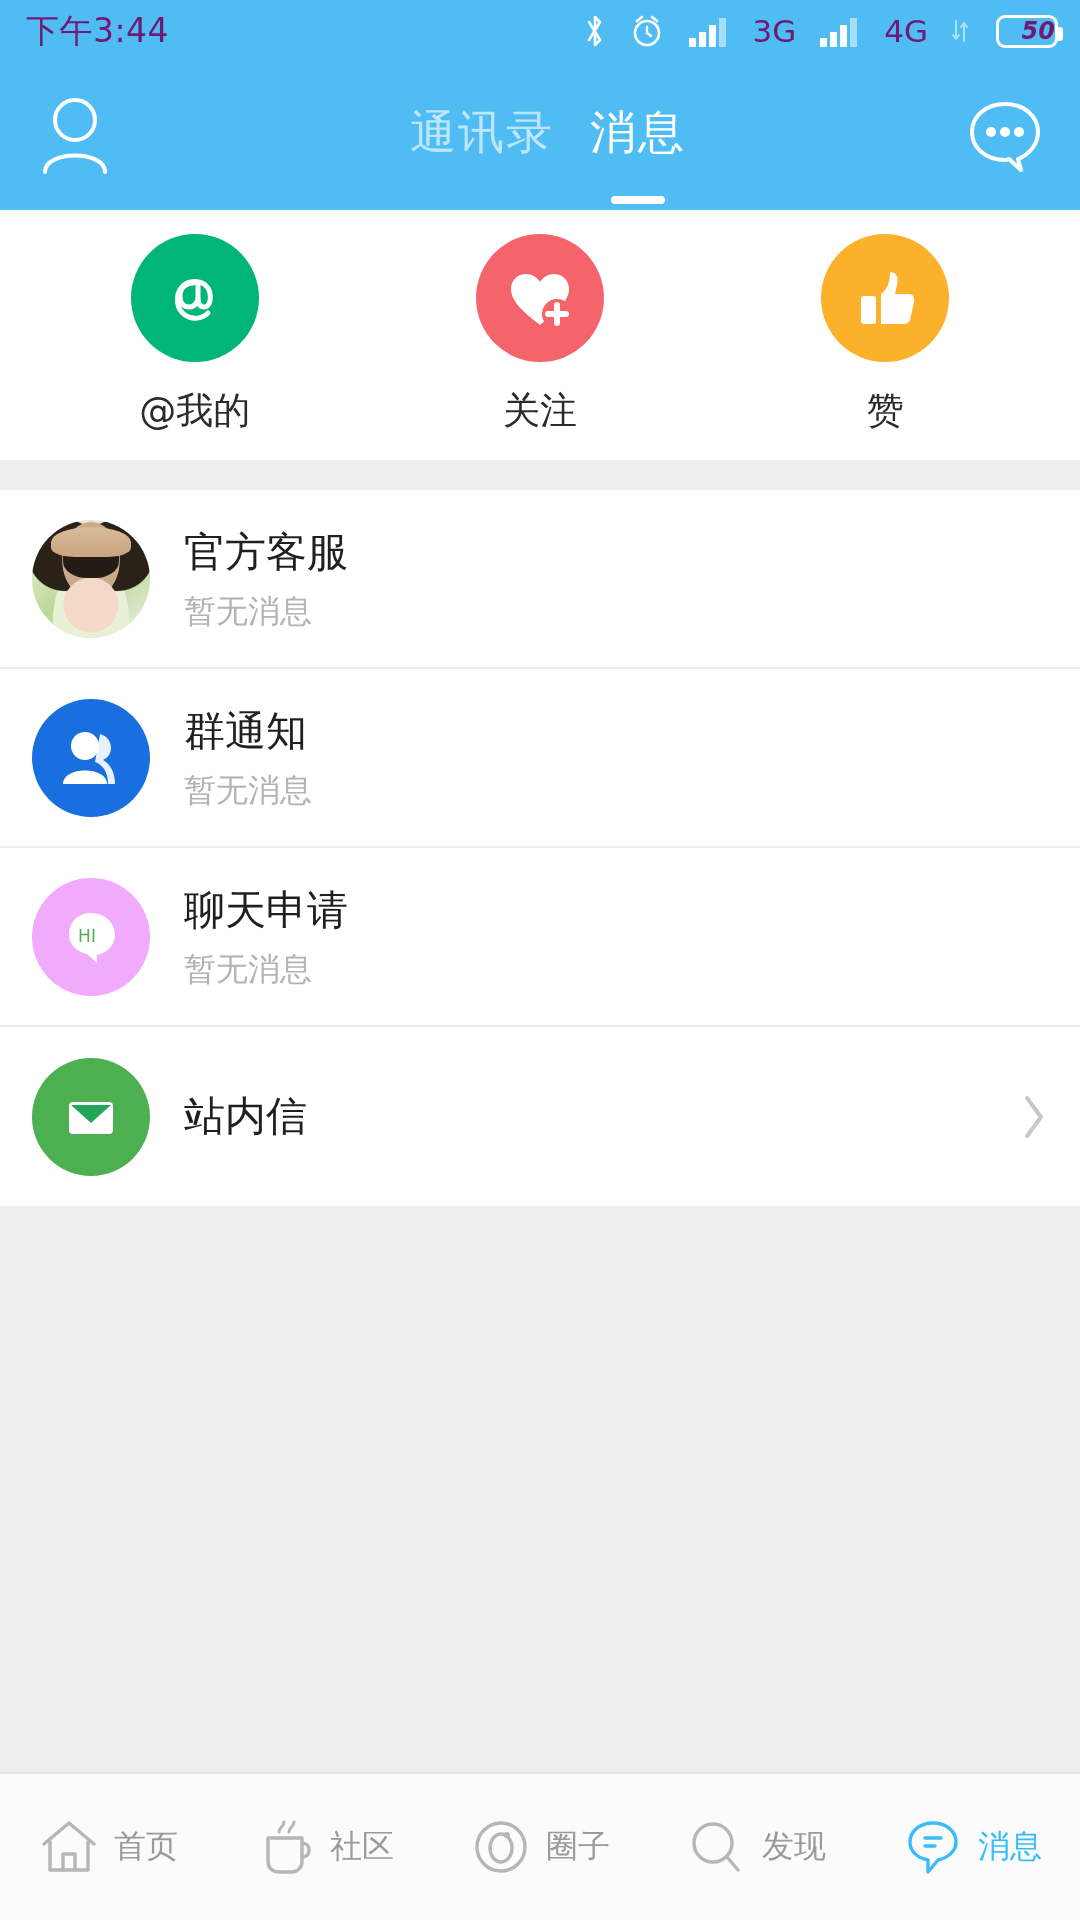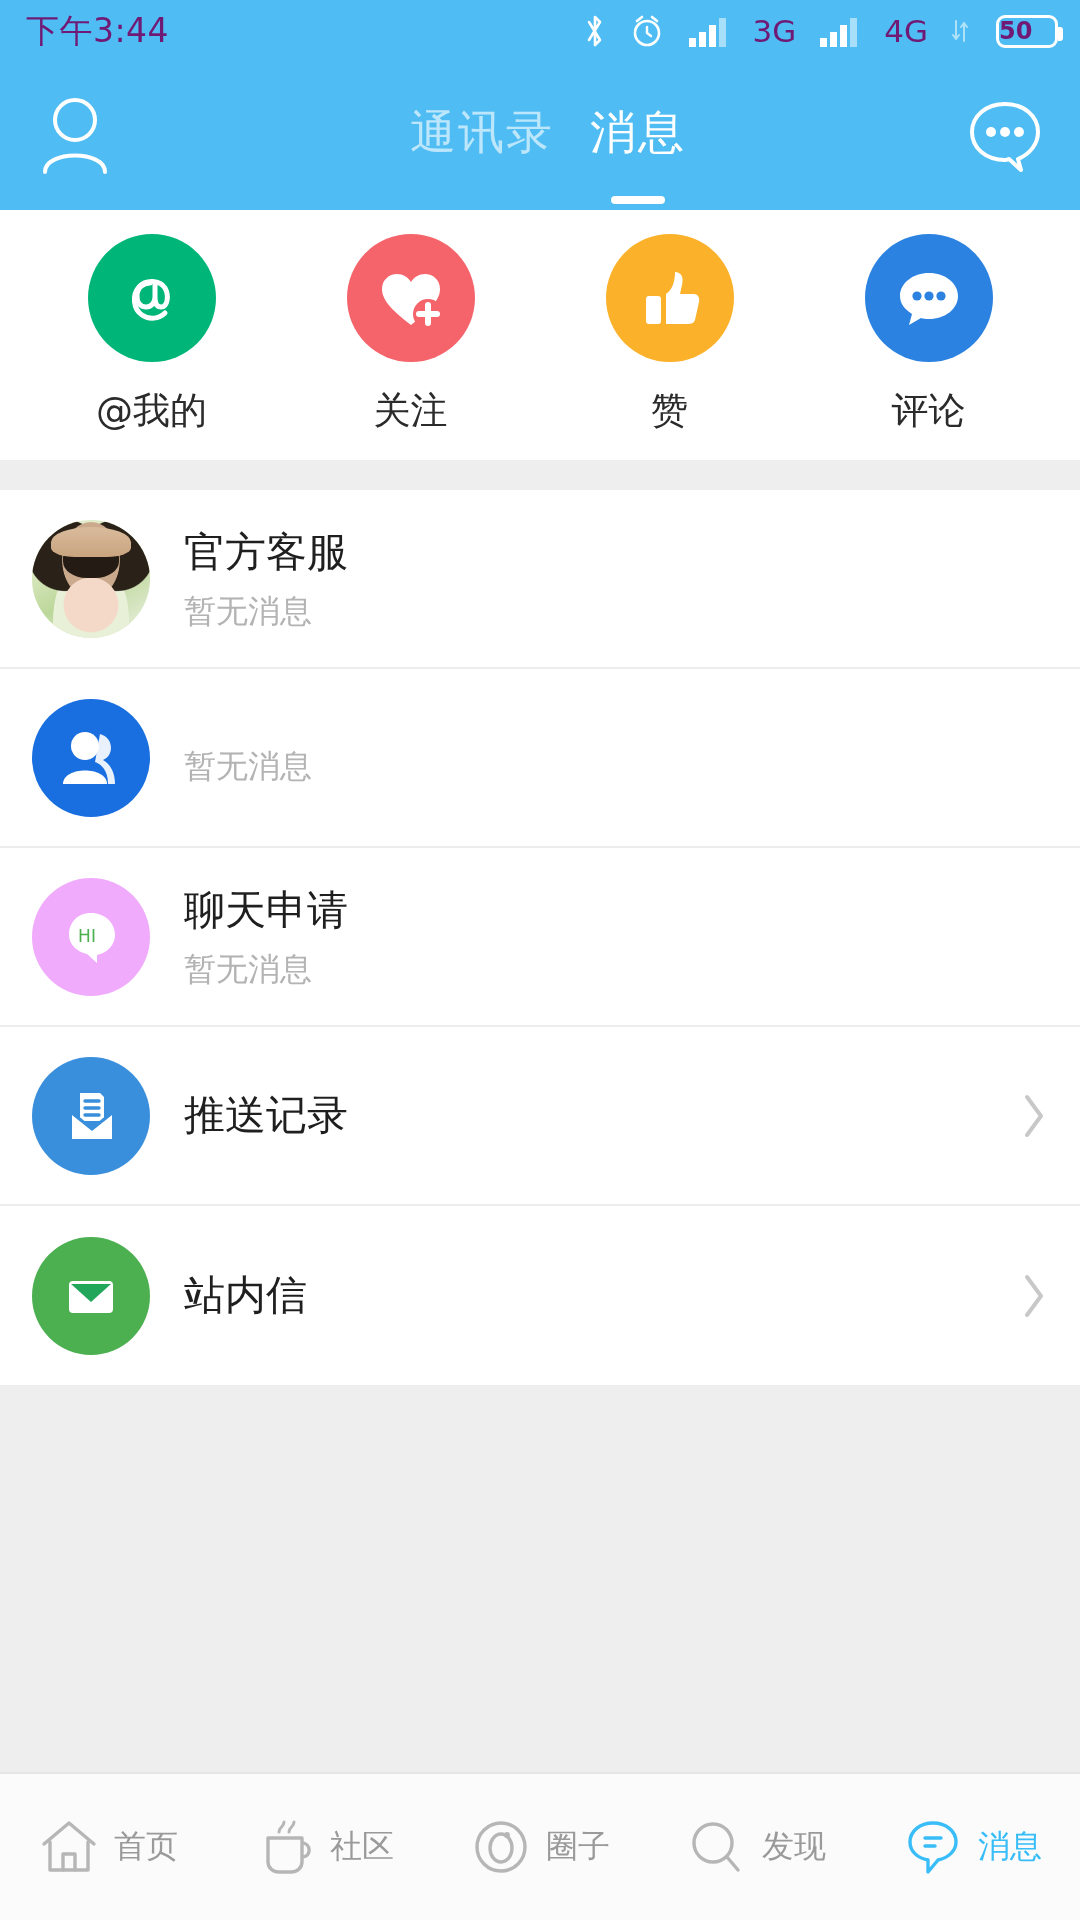--- a/index.html
+++ b/index.html
@@ -16,22 +16,23 @@
     height:62px; background:#4fbdf3; color:#701a75;
     display:flex; align-items:center; justify-content:space-between;
     padding:0 22px 0 26px;
   }
   .sb-time{ font-size:33px; letter-spacing:.5px; white-space:nowrap; }
   .sb-icons{ display:flex; align-items:center; gap:23px; }
   .sb-icons svg{ display:block; }
   .sb-text{ font-size:31px; line-height:1; }
   .batt{
     width:62px; height:33px; border:3px solid #ffffff; border-radius:9px;
-    display:flex; align-items:center; justify-content:flex-start; position:relative;
+    display:flex; align-items:center; justify-content:flex-end; position:relative;
     margin-left:4px;
+    font-style:italic;
   }
   .batt:after{
     content:""; position:absolute; right:-8px; top:9px; width:5px; height:14px;
     background:#ffffff; border-radius:0 3px 3px 0;
   }
   .batt span{ font-size:24px; font-weight:bold; line-height:1; }
 
   
   .header{
     height:148px; background:#4fbdf3; position:relative;
@@ -230,31 +231,20 @@
   <div class="sc">
     <div class="sc-circle" style="background:#fbb12a">
       <svg width="76" height="76" viewBox="0 0 76 76">
         <rect x="14" y="36" width="15" height="28" rx="3" fill="#fff"></rect>
         <path d="M34 64 L34 34 C40 30 43 22 43 12 C49 12 52 17 50 25 L48 34 L62 34 C66 34 68 38 67 42 L63 60 C62 63 59 64 56 64 Z" fill="#fff"></path>
       </svg>
     </div>
     <div class="sc-label">赞</div>
   </div>
 
-  <div class="sc">
-    <div class="sc-circle" style="background:#2b82e0">
-      <svg width="78" height="78" viewBox="0 0 78 78">
-        <path d="M39 14 C55 14 68 24 68 37 C68 50 55 60 39 60 C36 60 33 59.7 31 59 L19 66 L22 55 C14 50 10 44 10 37 C10 24 23 14 39 14 Z" fill="#fff"></path>
-        <circle cx="27" cy="37" r="4.6" fill="#2b82e0"></circle>
-        <circle cx="39" cy="37" r="4.6" fill="#2b82e0"></circle>
-        <circle cx="51" cy="37" r="4.6" fill="#2b82e0"></circle>
-      </svg>
-    </div>
-    <div class="sc-label">评论</div>
-  </div>
 
 </div>
 
 <div class="gap"></div>
 
 <div class="list">
 
   <div class="row">
     <div class="avatar">
       <div class="photo"></div>
@@ -267,55 +257,38 @@
 
   <div class="row">
     <div class="avatar" style="background:#1a6fe0">
       <svg width="72" height="72" viewBox="0 0 72 72">
         <circle cx="30" cy="24" r="14" fill="#fff"></circle>
         <path d="M8 62 C8 44 52 44 52 62 Z" fill="#fff"></path>
         <path d="M45 12 C52 14 56 19 56 26 C56 31 53 36 48 38 C55 42 60 50 60 62 L53 62 C53 48 46 42 40 40" fill="#fff" opacity="0.9"></path>
       </svg>
     </div>
     <div class="row-text">
+      <div class="row-title">群通知</div>
       <div class="row-sub">暂无消息</div>
     </div>
   </div>
 
   <div class="row">
     <div class="avatar" style="background:#f0abfc">
       <svg width="72" height="72" viewBox="0 0 72 72">
         <path d="M36 12 C50 12 60 22 60 34 C60 44 52 52 42 54 L42 62 L32 53 C22 51 14 43 14 34 C14 22 22 12 36 12 Z" fill="#fff"></path>
         <text x="32" y="41" font-size="17" font-family="DejaVu Sans, sans-serif" fill="#4caf50" text-anchor="middle">HI</text>
       </svg>
     </div>
     <div class="row-text">
       <div class="row-title">聊天申请</div>
       <div class="row-sub">暂无消息</div>
     </div>
   </div>
 
-  <div class="row single">
-    <div class="avatar" style="background:#3a8fdc">
-      <svg width="70" height="70" viewBox="0 0 70 70">
-        <path d="M24 12 L44 12 L48 16 L48 40 L24 40 Z" fill="#fff"></path>
-        <path d="M29 20 L43 20 M29 27 L43 27 M29 34 L43 34" stroke="#3a8fdc" stroke-width="3.4" stroke-linecap="round"></path>
-        <path d="M16 32 L16 58 L56 58 L56 32 L36 48 Z" fill="#fff"></path>
-        <path d="M16 32 L36 48 L56 32" fill="none" stroke="#3a8fdc" stroke-width="3.2"></path>
-      </svg>
-    </div>
-    <div class="row-text">
-      <div class="row-title">推送记录</div>
-    </div>
-    <div class="chev">
-      <svg width="24" height="46" viewBox="0 0 24 46">
-          <path d="M5 4 L19 23 L5 42" fill="none" stroke="#c8c8c8" stroke-width="4" stroke-linecap="round" stroke-linejoin="round"></path>
-        </svg>
-    </div>
-  </div>
 
   <div class="row single">
     <div class="avatar" style="background:#4caf50">
       <svg width="70" height="70" viewBox="0 0 70 70">
         <rect x="13" y="20" width="44" height="32" rx="4" fill="#fff"></rect>
         <path d="M15 23 L35 41 L55 23 Z" fill="#22a65a"></path>
       </svg>
     </div>
     <div class="row-text">
       <div class="row-title">站内信</div>

